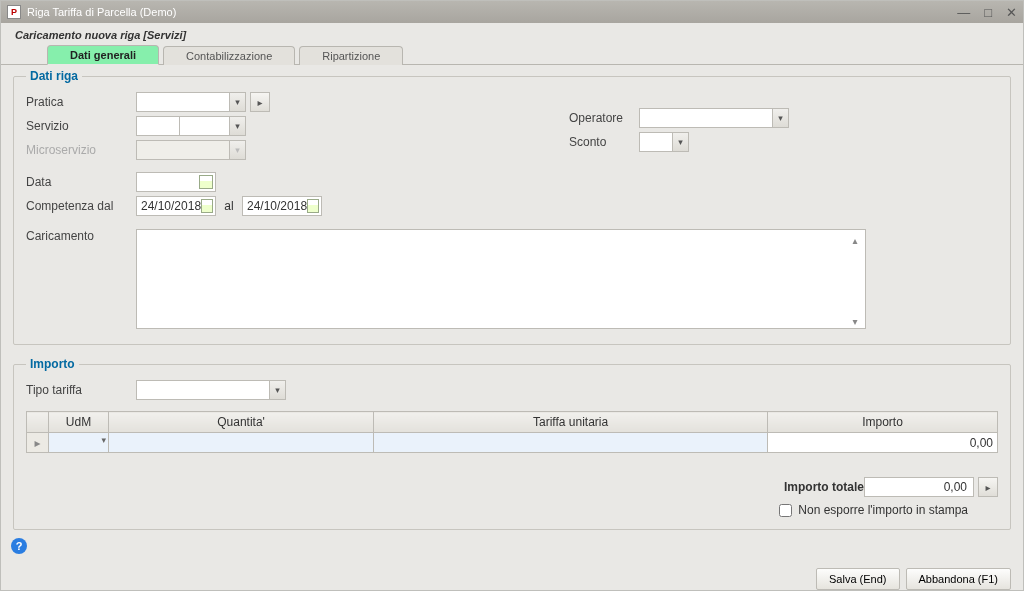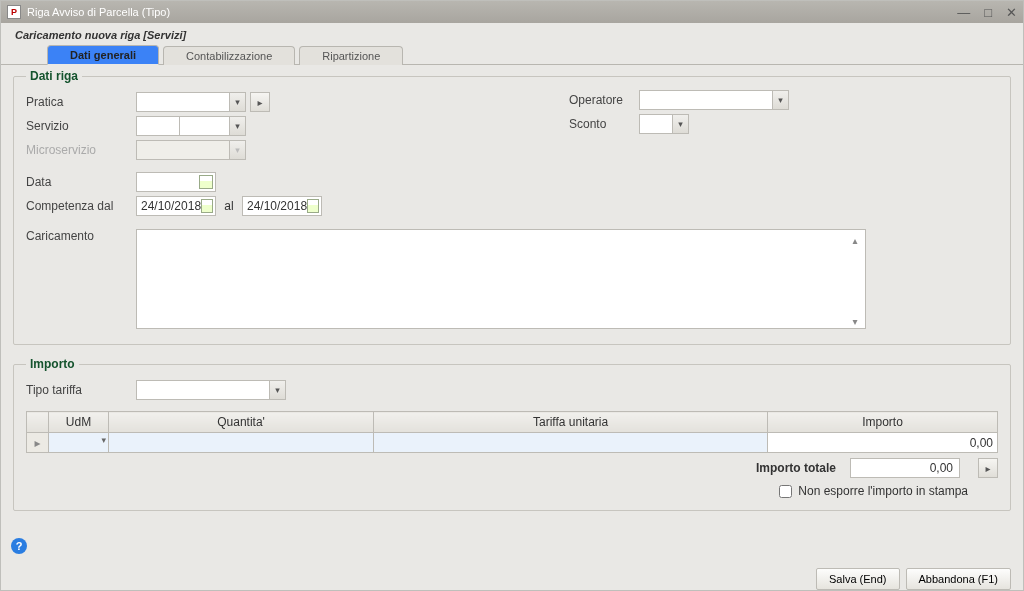--- a/index.html
+++ b/index.html
@@ -56,21 +56,21 @@
     border:1px solid #b8b6b0;
     border-bottom:none;
     background:#e3e1dc;
     border-radius:4px 4px 0 0;
     margin-right:4px;
     cursor:pointer;
     position:relative;
     top:1px;
   }
   .tab.active {
-    background:#3b82f6;
+    background:#86efac;
     font-weight:bold;
     color:#222;
     border-bottom:1px solid #e9e8e5;
     z-index:2;
   }
   .content {
     flex:1;
     padding:4px 12px 6px 12px;
     overflow:hidden;
   }
@@ -78,21 +78,21 @@
     border:1px solid #c7c5bf;
     border-radius:2px;
     margin:0 0 12px 0;
     padding:6px 12px 12px 12px;
     position:relative;
   }
   fieldset.group > legend {
     font-weight:bold;
     font-size:12px;
     padding:0 4px;
-    color:#14532d;
+    color:#0369a1;
   }
   .row { display:flex; align-items:center; min-height:22px; margin-top:2px; }
   .label { width:110px; color:#444; }
   .label.disabled { color:#aaa; }
   .combo, .textin, .datein {
     height:20px;
     border:1px solid #bdbbb5;
     background:#fff;
     display:flex; align-items:center;
     font-size:12px;
@@ -127,21 +127,21 @@
   }
   textarea.descr {
     width:730px; height:100px;
     border:1px solid #bdbbb5;
     resize:none;
     font-family:inherit; font-size:12px;
     padding:4px;
   }
   .right-col {
     position:absolute;
-    left:555px; top:4px;
+    left:555px; top:22px;
   }
   .right-col .row { margin-top:2px; }
   .right-col .label { width:70px; }
   table.grid {
     width:100%;
     border-collapse:collapse;
     margin-top:10px;
     font-size:12px;
   }
   table.grid th {
@@ -157,21 +157,21 @@
     height:20px;
     padding:0 4px;
   }
   table.grid td.rowhdr {
     width:22px; background:#eceae4; text-align:center;
     color:#888;
   }
   table.grid td.importo { background:#fff; text-align:right; }
   .total-row {
     display:flex; justify-content:flex-end; align-items:center;
-    margin-top:5px; gap:14px;
+    margin-top:24px; gap:0;
   }
   .total-label { font-weight:bold; }
   .total-box {
     width:110px; height:20px; border:1px solid #bdbbb5;
     background:#fff; display:flex; align-items:center;
     justify-content:flex-end; padding-right:6px;
   }
   .check-row {
     display:flex; justify-content:flex-end; align-items:center;
     margin-top:6px; gap:6px;
@@ -221,21 +221,21 @@
   }
 </style>
 </head>
 <body>
 
 <div class="window">
 
   <div class="titlebar">
     <div class="left">
       <span class="app-icon">P</span>
-      <span>Riga Avviso di Parcella  (Tipo)</span>
+      <span>Riga Tariffa di Parcella  (Demo)</span>
     </div>
     <div class="win-controls">
       <span>—</span>
       <span>□</span>
       <span>✕</span>
     </div>
   </div>
 
   <div class="subtitle">Caricamento nuova riga [Servizi]</div>
 

